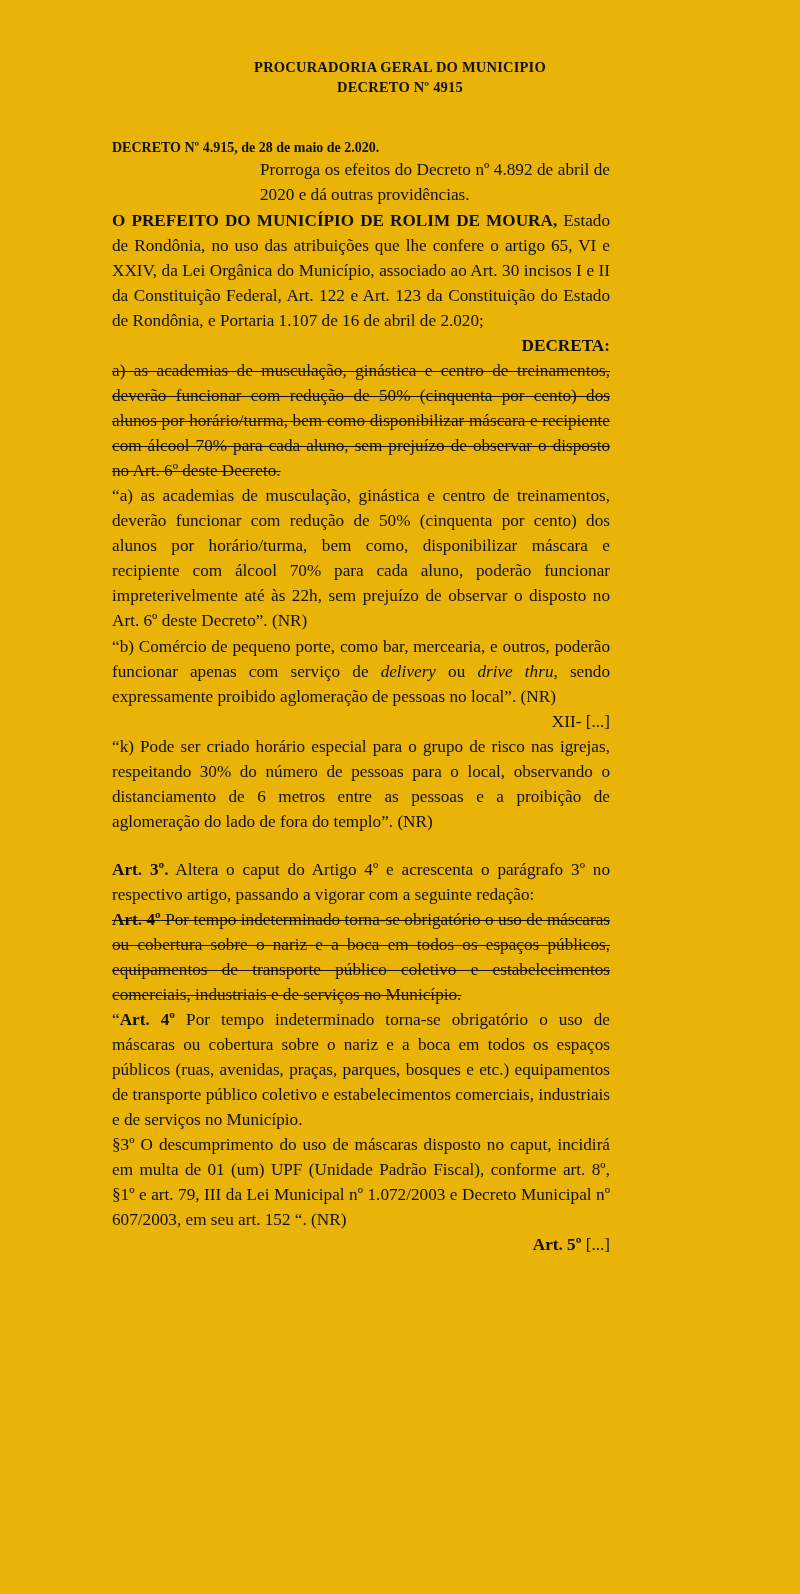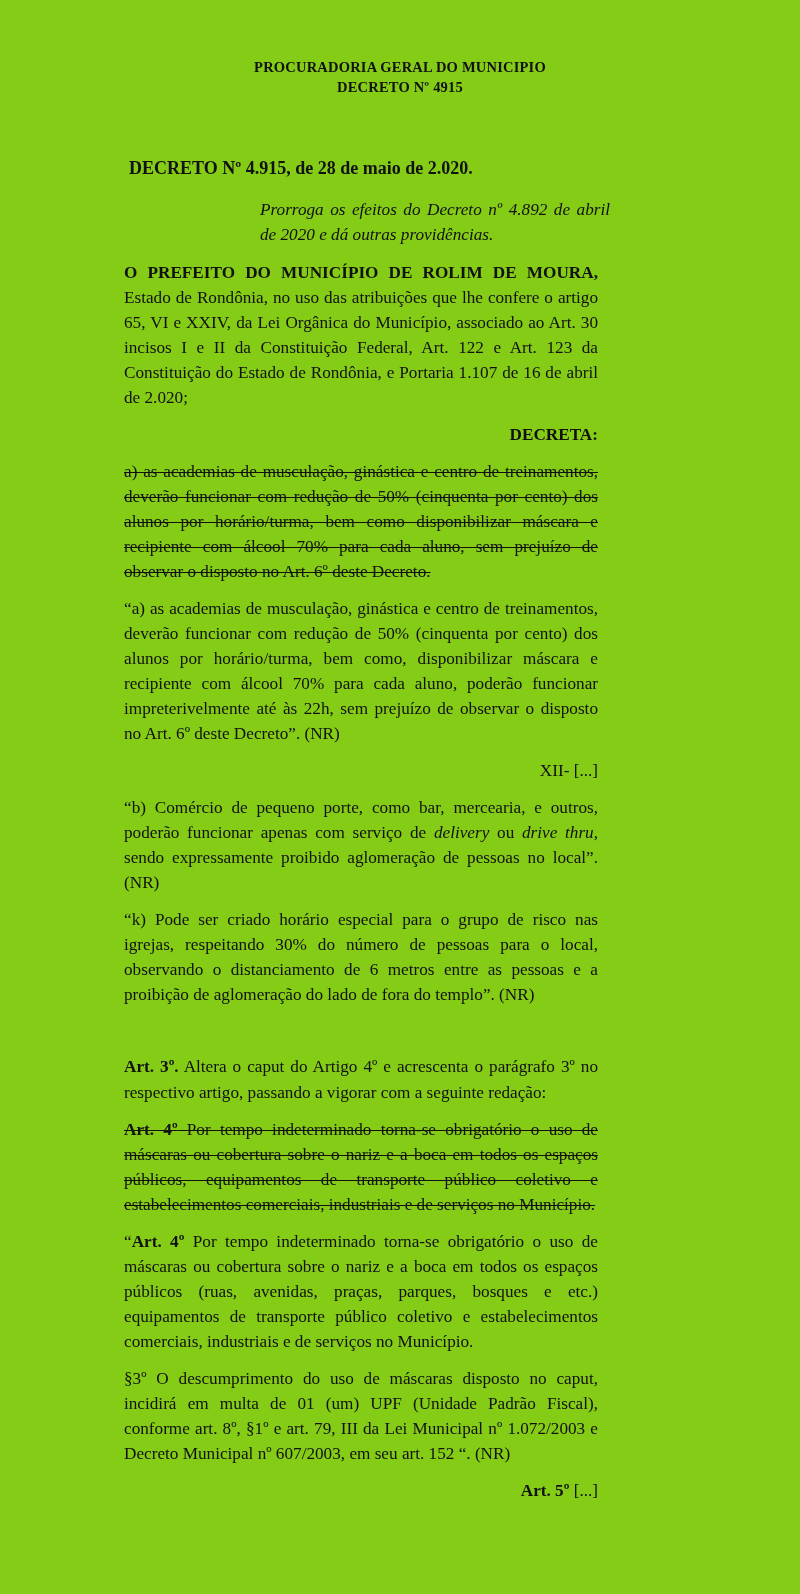--- a/index.html
+++ b/index.html
@@ -10,21 +10,21 @@
   }
   body {
     font-family: "Liberation Serif", "DejaVu Serif", serif;
     color: #111111;
   }
   .page {
     position: relative;
     width: 800px;
     height: 1594px;
     margin: 0 auto;
-    background: #84cc16;
+    background: #eab308;
     overflow: hidden;
     box-sizing: border-box;
   }
   
   .doc-header {
     position: absolute;
     top: 58px;
     left: 0;
     width: 800px;
     text-align: center;
@@ -37,40 +37,39 @@
   
   .content {
     position: absolute;
     top: 138px;
     left: 112px;
     width: 498px;
     font-size: 17.2px;
     line-height: 1.455;
   }
   p.blk {
-    margin: 12px;
+    margin: 0;
     text-align: justify;
     text-justify: inter-word;
   }
   p.blk.last-left { text-align: right; }
   .b { font-weight: bold; }
   .i { font-style: italic; }
   .strike {
     text-decoration: line-through;
     text-decoration-thickness: 1.4px;
   }
   .title-line {
     font-weight: bold;
-    font-size: 18px;
+    font-size: 14px;
     text-align: left;
-    margin: 17px;
+    margin: 0;
   }
   .ementa {
     margin: 0 0 0 148px;
-    font-style: italic;
     font-size: 17.2px;
     text-align: justify;
     line-height: 1.45;
   }
   .gap { height: 23px; }
 </style>
 </head>
 <body>
 
 <div class="page">
@@ -88,23 +87,23 @@
 
     <p class="blk"><span class="b">O PREFEITO DO MUNICÍPIO DE ROLIM DE MOURA,</span><span> Estado de Rondônia, no uso das atribuições que lhe confere o artigo 65, VI e XXIV, da Lei Orgânica do Município, associado ao Art. 30 incisos I e II da Constituição Federal, Art. 122 e Art. 123 da Constituição do Estado de Rondônia, e Portaria 1.107 de 16 de abril de 2.020;</span></p>
 
     <p class="blk last-left"><span class="b">DECRETA:</span></p>
 
 
     <p class="blk strike">a) as academias de musculação, ginástica e centro de treinamentos, deverão funcionar com redução de 50% (cinquenta por cento) dos alunos por horário/turma, bem como disponibilizar máscara e recipiente com álcool 70% para cada aluno, sem prejuízo de observar o disposto no Art. 6º deste Decreto.</p>
 
     <p class="blk">“a) as academias de musculação, ginástica e centro de treinamentos, deverão funcionar com redução de 50% (cinquenta por cento) dos alunos por horário/turma, bem como, disponibilizar máscara e recipiente com álcool 70% para cada aluno, poderão funcionar impreterivelmente até às 22h, sem prejuízo de observar o disposto no Art. 6º deste Decreto”. (NR)</p>
 
+    <p class="blk"><span>“b) Comércio de pequeno porte, como bar, mercearia, e outros, poderão funcionar apenas com serviço de </span><span class="i">delivery</span><span> ou </span><span class="i">drive thru,</span><span> sendo expressamente proibido aglomeração de pessoas no local”. (NR)</span></p>
+
     <p class="blk last-left">XII- [...]</p>
-
-    <p class="blk"><span>“b) Comércio de pequeno porte, como bar, mercearia, e outros, poderão funcionar apenas com serviço de </span><span class="i">delivery</span><span> ou </span><span class="i">drive thru,</span><span> sendo expressamente proibido aglomeração de pessoas no local”. (NR)</span></p>
 
 
     <p class="blk">“k) Pode ser criado horário especial para o grupo de risco nas igrejas, respeitando 30% do número de pessoas para o local, observando o distanciamento de 6 metros entre as pessoas e a proibição de aglomeração do lado de fora do templo”. (NR)</p>
 
     <div class="gap"></div>
 
     <p class="blk"><span class="b">Art. 3º.</span><span> Altera o caput do Artigo 4º e acrescenta o parágrafo 3º no respectivo artigo, passando a vigorar com a seguinte redação:</span></p>
 
     <p class="blk strike"><span class="b">Art. 4º</span><span> Por tempo indeterminado torna-se obrigatório o uso de máscaras ou cobertura sobre o nariz e a boca em todos os espaços públicos, equipamentos de transporte público coletivo e estabelecimentos comerciais, industriais e de serviços no Município.</span></p>
 

